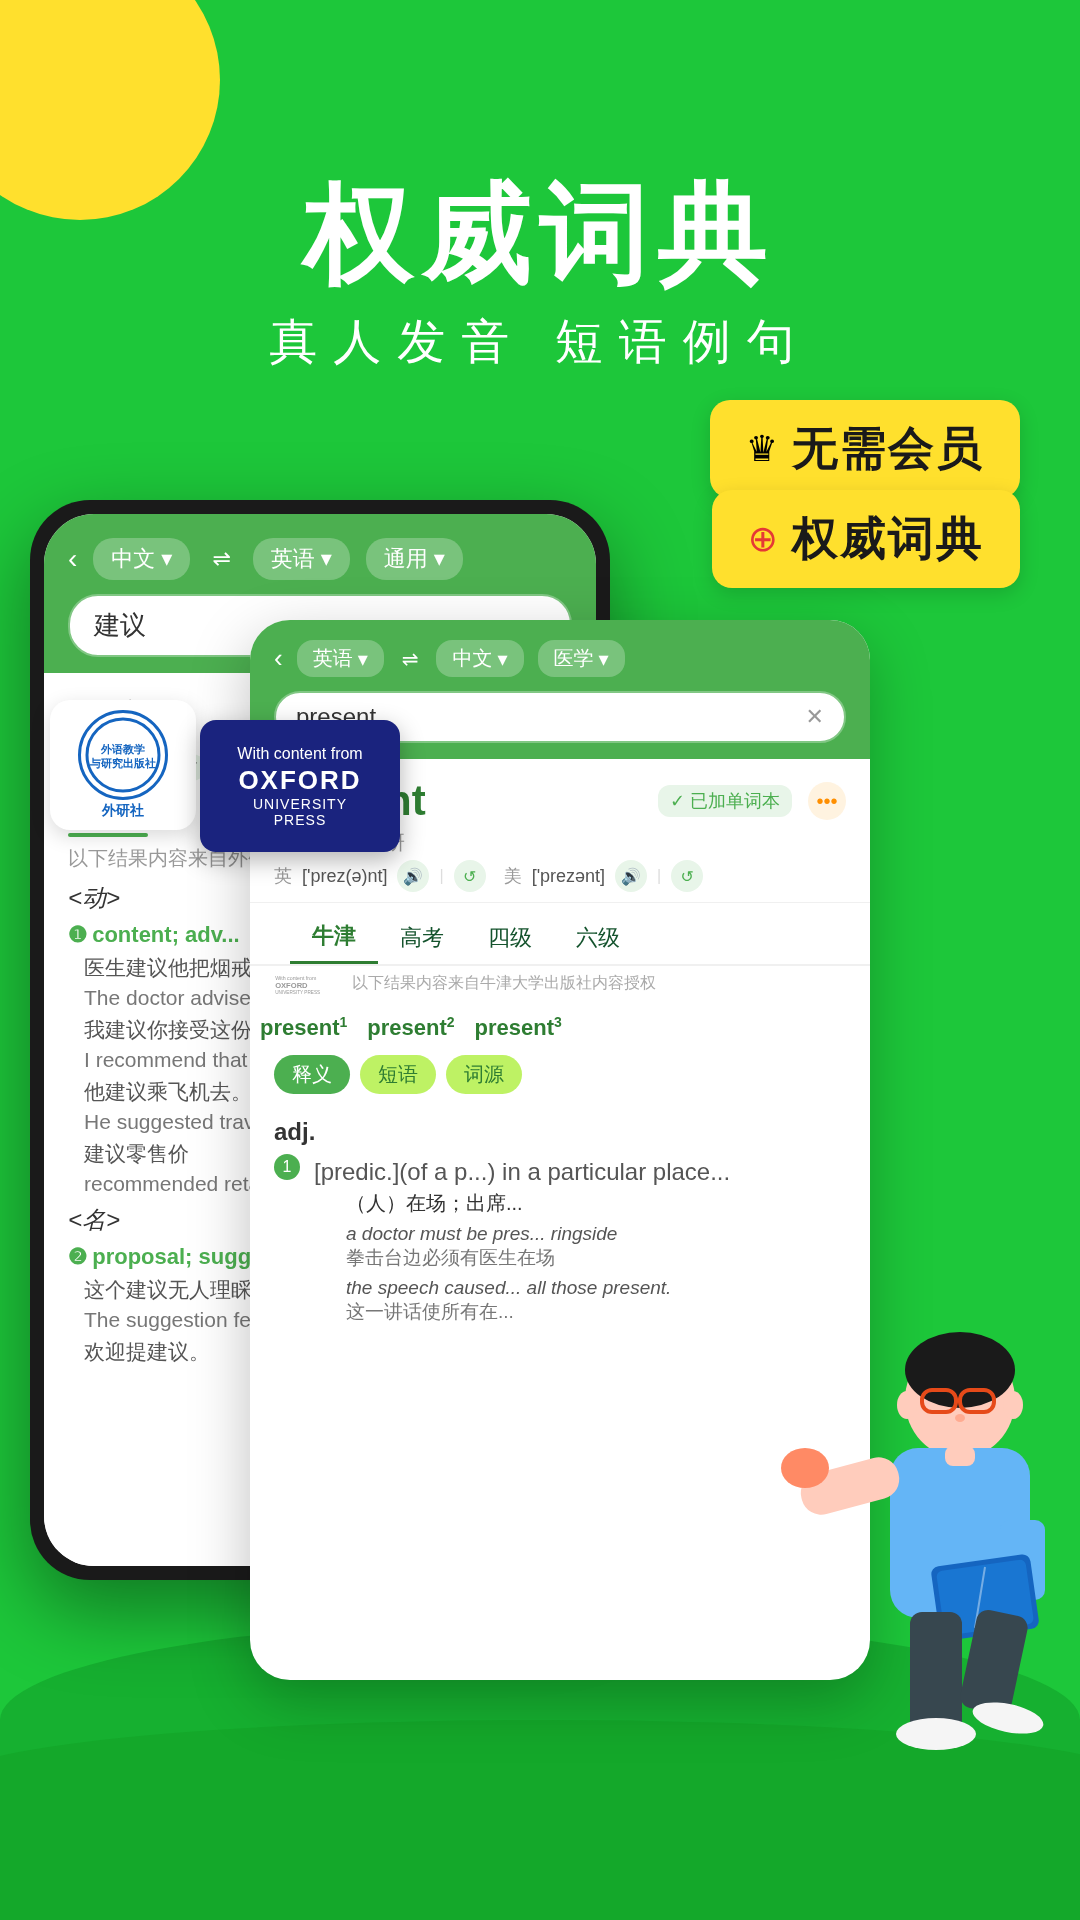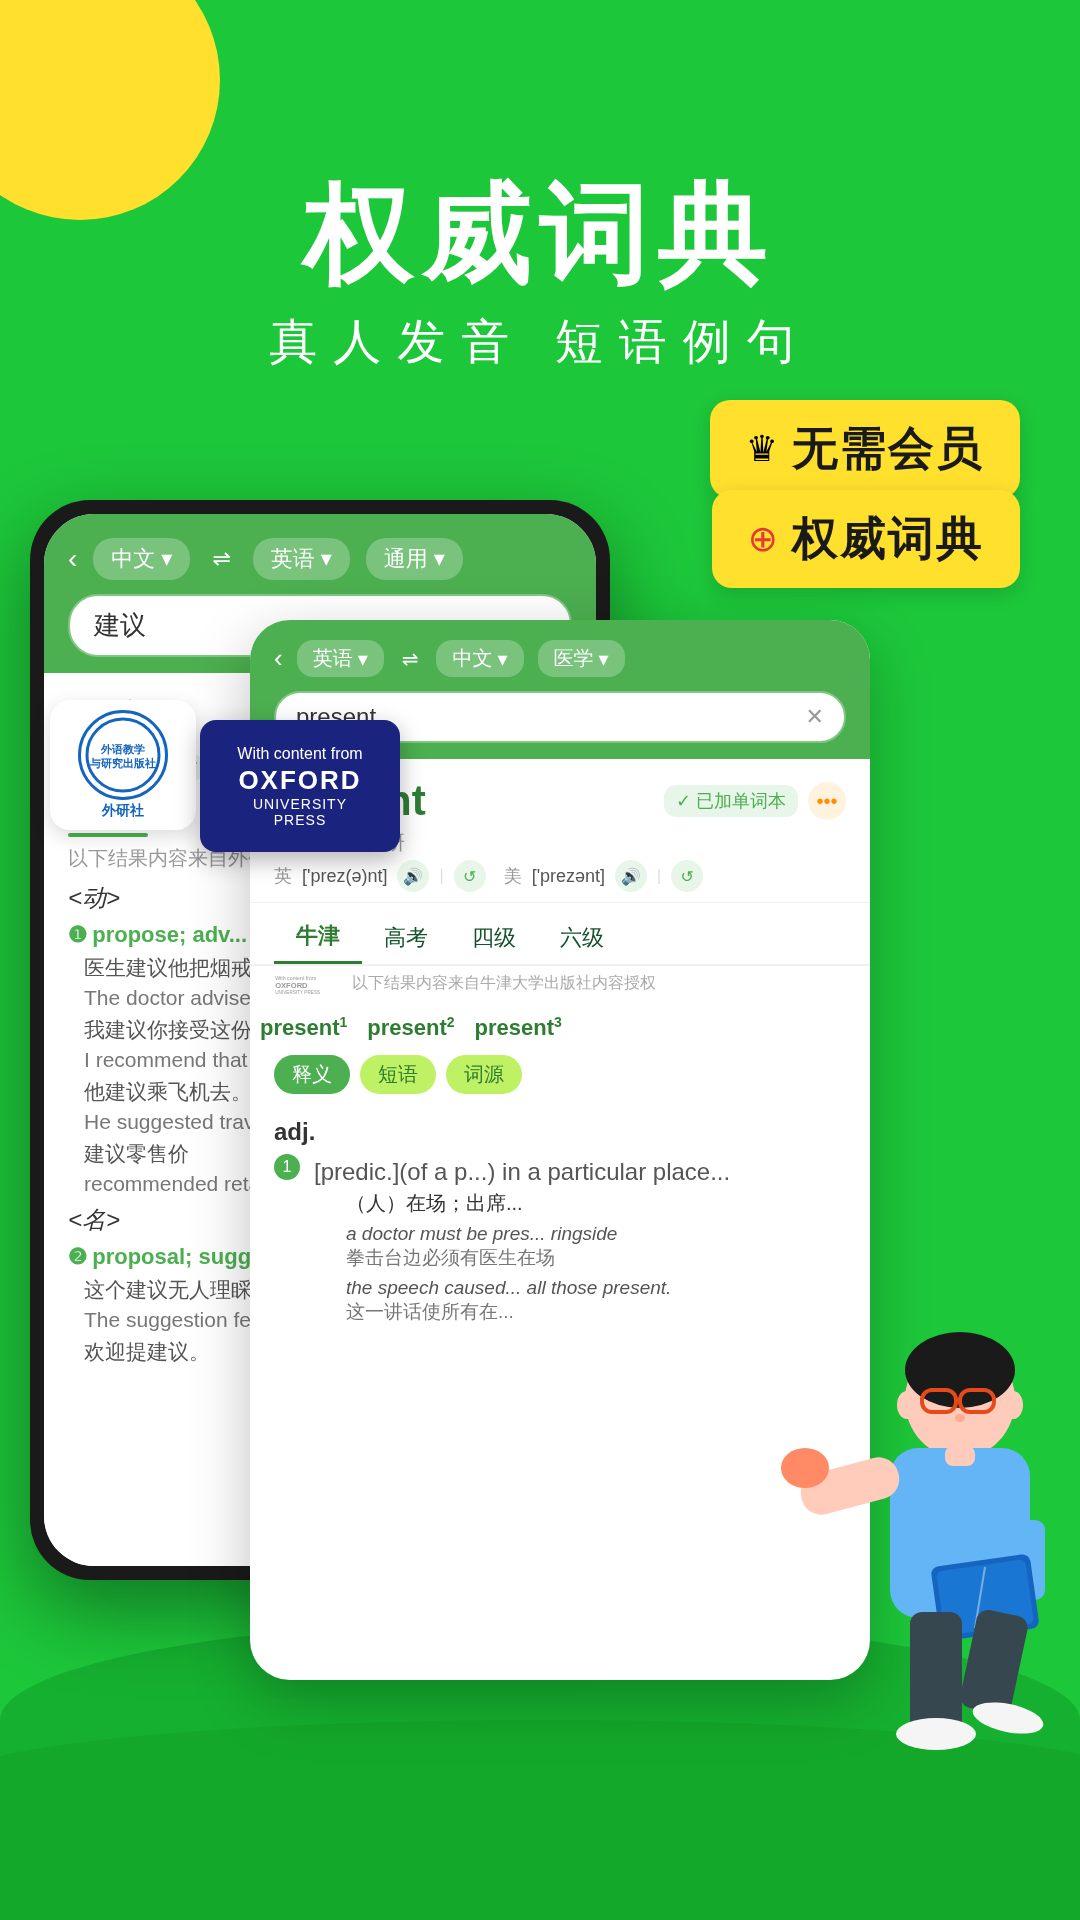--- a/index.html
+++ b/index.html
@@ -373,21 +373,21 @@
       color: #fff;
     }
     .oxford-badge .press-text {
       font-size: 14px;
       letter-spacing: 1px;
     }
 
     .tabs-row {
       display: flex;
       align-items: center;
-      padding: 8px 24px 0;
+      padding: 8px 40px 0;
       border-bottom: 2px solid #f0f0f0;
       gap: 0;
     }
     .tab-item {
       padding: 10px 22px;
       font-size: 22px;
       color: #14532d;
       cursor: pointer;
     }
     .tab-item.active {
@@ -584,21 +584,21 @@
         <span style="color:#4CAF50;font-size:20px;">🔊</span>
         <span style="background:#e8f5e9;border-radius:50%;padding:4px 8px;font-size:16px;">↺</span>
       </div>
       <div class="source-label">新世纪汉英</div>
       <div class="divider-green"></div>
       <div class="hint-text">以下结果内容来自外研...</div>
 
       <div class="pos-label">&lt;动&gt;</div>
       <div class="definition-item">
         <span class="def-number">❶</span>
-        <span class="def-text" style="color:#4CAF50;font-weight:700;">propose; adv...</span>
+        <span class="def-text" style="color:#4CAF50;font-weight:700;">content; adv...</span>
       </div>
       <div class="example-cn">医生建议他把烟戒...</div>
       <div class="example-en">The doctor advised him to quit smoking.</div>
       <div class="example-cn">我建议你接受这份...</div>
       <div class="example-en">I recommend that y...</div>
       <div class="example-cn">他建议乘飞机去。</div>
       <div class="example-en">He suggested trave...</div>
       <div class="example-cn">建议零售价</div>
       <div class="example-en">recommended retai...</div>
 
@@ -653,21 +653,21 @@
   <div class="card-search-bar">
     <div class="card-search-input">
       <span>present</span>
       <span class="search-clear">✕</span>
     </div>
   </div>
 
   <div class="word-entry">
     <div class="word-entry-top">
       <span class="word-en">present</span>
-      <div style="display:flex;gap:10px;align-items:center;">
+      <div style="display:flex;gap:16px;align-items:center;">
         <span class="added-badge">✓ 已加单词本</span>
         <span class="more-btn">•••</span>
       </div>
     </div>
     <div class="word-level">高中/四级/考研</div>
     <div class="phonetics-row">
       <span style="font-size:18px;color:#999;">英</span>
       <span style="font-size:18px;color:#555;">['prez(ə)nt]</span>
       <span class="phonetic-btn">🔊</span>
       <span style="color:#ddd;">|</span>

